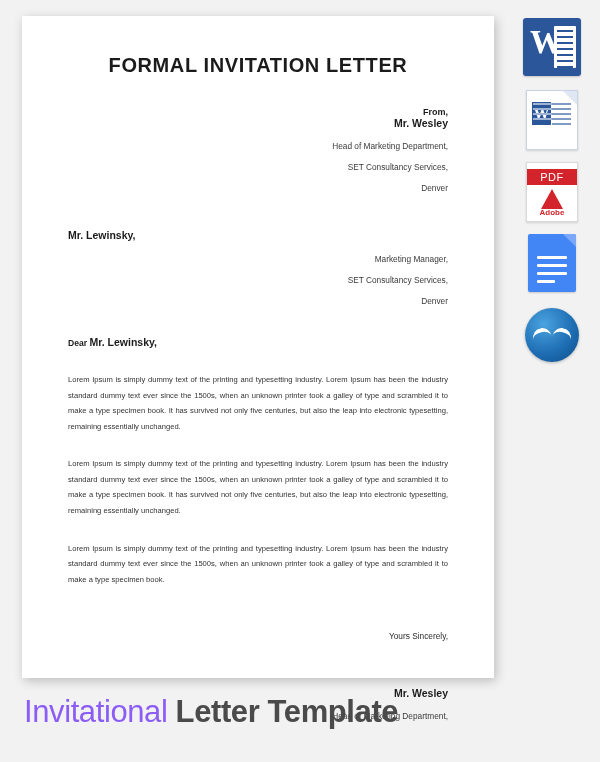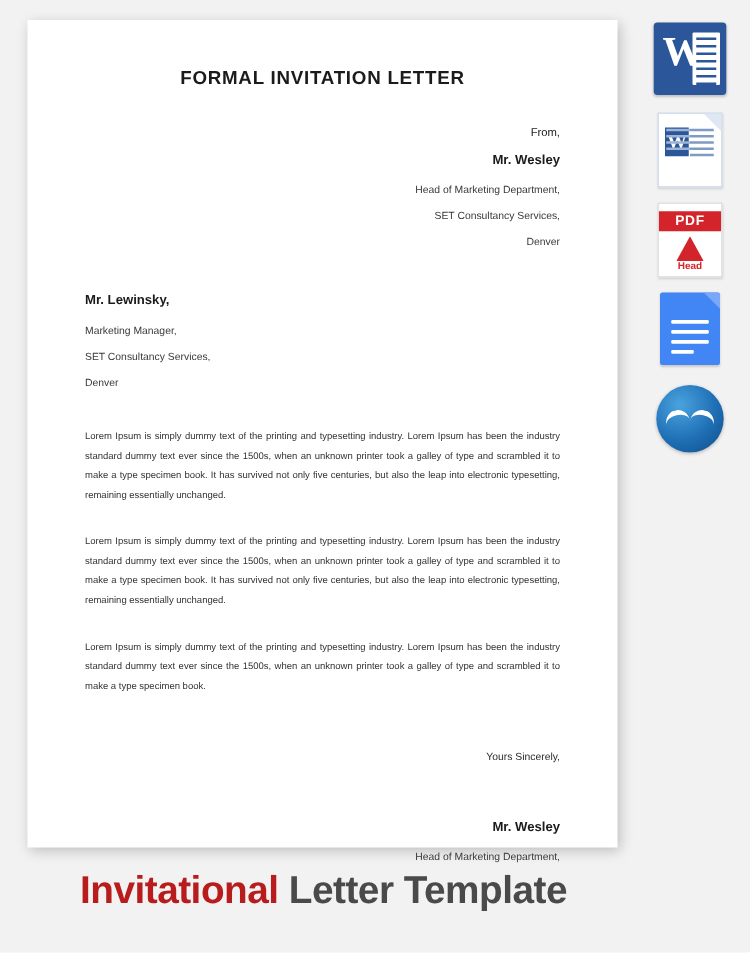--- a/index.html
+++ b/index.html
@@ -30,37 +30,37 @@
     left: 0;
     top: 0;
     right: 0;
     bottom: 0;
     padding: 38px 46px 20px 46px;
     box-sizing: border-box;
   }
 
   .doc-title {
     text-align: center;
-    font-size: 15px;
+    font-size: 20px;
     font-weight: bold;
     letter-spacing: 0.6px;
     color: #1b1b1b;
     margin: 0 0 30px 0;
   }
 
   
   .from-block {
     text-align: right;
     margin-bottom: 36px;
   }
   .from-label {
     font-size: 9px;
-    font-weight: normal;
-    color: #1b1b1b;
-    margin-bottom: 11px;
+    font-weight: bold;
+    color: #1b1b1b;
+    margin-bottom: 0;
   }
   .from-name {
     font-size: 10.5px;
     font-weight: bold;
     color: #1b1b1b;
     margin-bottom: 12px;
   }
   .from-line {
     font-size: 8.3px;
     color: #3a3a3a;
@@ -82,20 +82,21 @@
   .to-name {
     font-size: 10.5px;
     font-weight: bold;
     color: #1b1b1b;
     margin-bottom: 13px;
   }
   .to-line {
     font-size: 8.3px;
     color: #3a3a3a;
     margin-bottom: 11px;
+    text-align: right;
   }
   .to-line:last-child { margin-bottom: 0; }
 
   
   .salutation {
     font-size: 8.6px;
     font-weight: bold;
     color: #1b1b1b;
     margin-bottom: 24px;
   }
@@ -138,23 +139,22 @@
   #caption {
     position: absolute;
     left: 24px;
     top: 694px;
     font-size: 31px;
     color: #3b3b3b;
     letter-spacing: -0.4px;
     white-space: nowrap;
   }
   #caption .strong {
-    font-weight: bold;
-    color: #b91c1c;
-    margin-left: 40px;
+    font-weight: normal;
+    color: #8b5cf6;
   }
   #caption .light {
     font-weight: bold;
     color: #4a4a4a;
   }
 
   
   #icon-rail {
     position: absolute;
     left: 518px;
@@ -263,21 +263,21 @@
     box-shadow: 0 1px 2px rgba(0,0,0,0.15);
     overflow: hidden;
   }
   .pdf-page .pdf-band {
     position: absolute;
     left: 0; right: 0; top: 6px;
     height: 16px;
     background: #d3242b;
     color: #ffffff;
     font-size: 11px;
-    font-weight: bold;
+    font-weight: normal;
     text-align: center;
     line-height: 16px;
     letter-spacing: 0.5px;
   }
   .pdf-page .adobe-mark {
     position: absolute;
     left: 50%; top: 26px;
     transform: translateX(-50%);
     width: 22px; height: 20px;
     background: #d3242b;
@@ -366,20 +366,23 @@
       <div class="from-line">Denver</div>
     </div>
 
     <div class="to-block">
       <div class="to-name">Mr. Lewinsky,</div>
       <div class="to-line">Marketing Manager,</div>
       <div class="to-line">SET Consultancy Services,</div>
       <div class="to-line">Denver</div>
     </div>
 
+    <div class="salutation">
+      <span>Dear </span><span class="sal-name">Mr. Lewinsky,</span>
+    </div>
 
     <p class="body-para">Lorem Ipsum is simply dummy text of the printing and typesetting industry. Lorem Ipsum has been the industry standard dummy text ever since the 1500s, when an unknown printer took a galley of type and scrambled it to make a type specimen book. It has survived not only five centuries, but also the leap into electronic typesetting, remaining essentially unchanged.</p>
     <p class="body-para">Lorem Ipsum is simply dummy text of the printing and typesetting industry. Lorem Ipsum has been the industry standard dummy text ever since the 1500s, when an unknown printer took a galley of type and scrambled it to make a type specimen book. It has survived not only five centuries, but also the leap into electronic typesetting, remaining essentially unchanged.</p>
     <p class="body-para">Lorem Ipsum is simply dummy text of the printing and typesetting industry. Lorem Ipsum has been the industry standard dummy text ever since the 1500s, when an unknown printer took a galley of type and scrambled it to make a type specimen book.</p>
 
     <div class="signoff">Yours Sincerely,</div>
     <div class="sign-name">Mr. Wesley</div>
     <div class="sign-role">Head of Marketing Department,</div>
 
   </div>
@@ -423,21 +426,21 @@
           <i></i>
           <i></i>
         </div>
     </div>
   </div>
 
   <div class="icon-box">
     <div class="pdf-page">
       <div class="pdf-band">PDF</div>
       <div class="adobe-mark"></div>
-      <div class="adobe-word">Head</div>
+      <div class="adobe-word">Adobe</div>
     </div>
   </div>
 
   <div class="icon-box">
     <div class="gdoc">
       <div class="gfold"></div>
       <div class="glines">
           <i></i>
           <i></i>
           <i></i>

